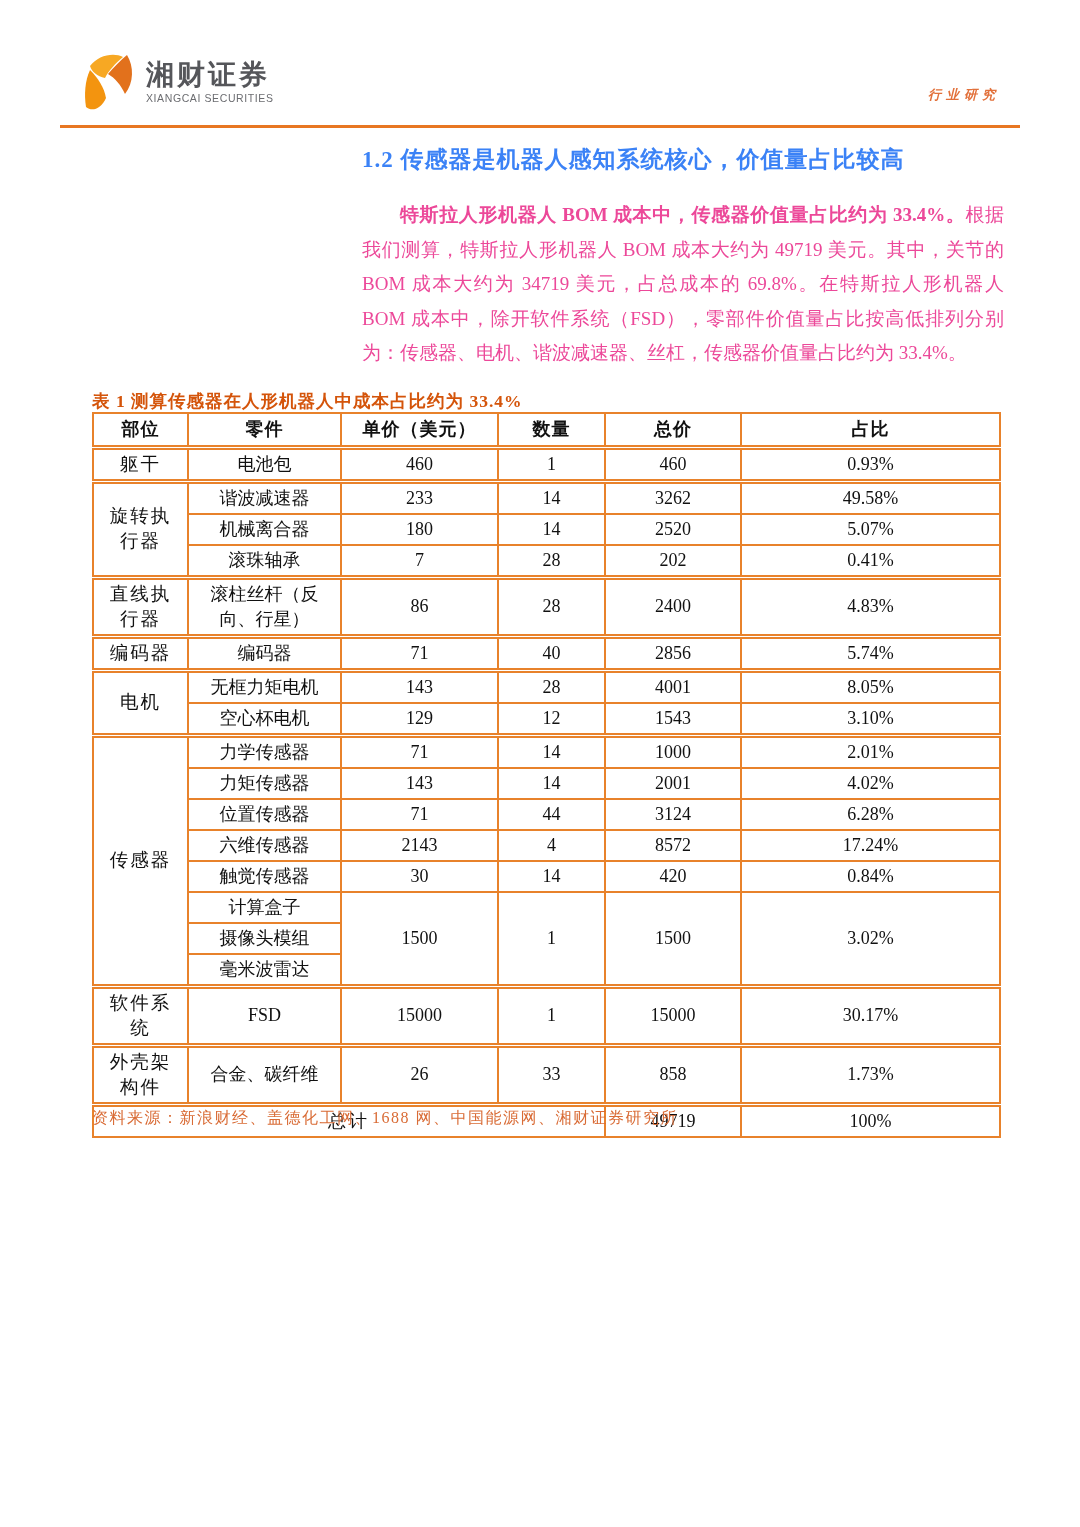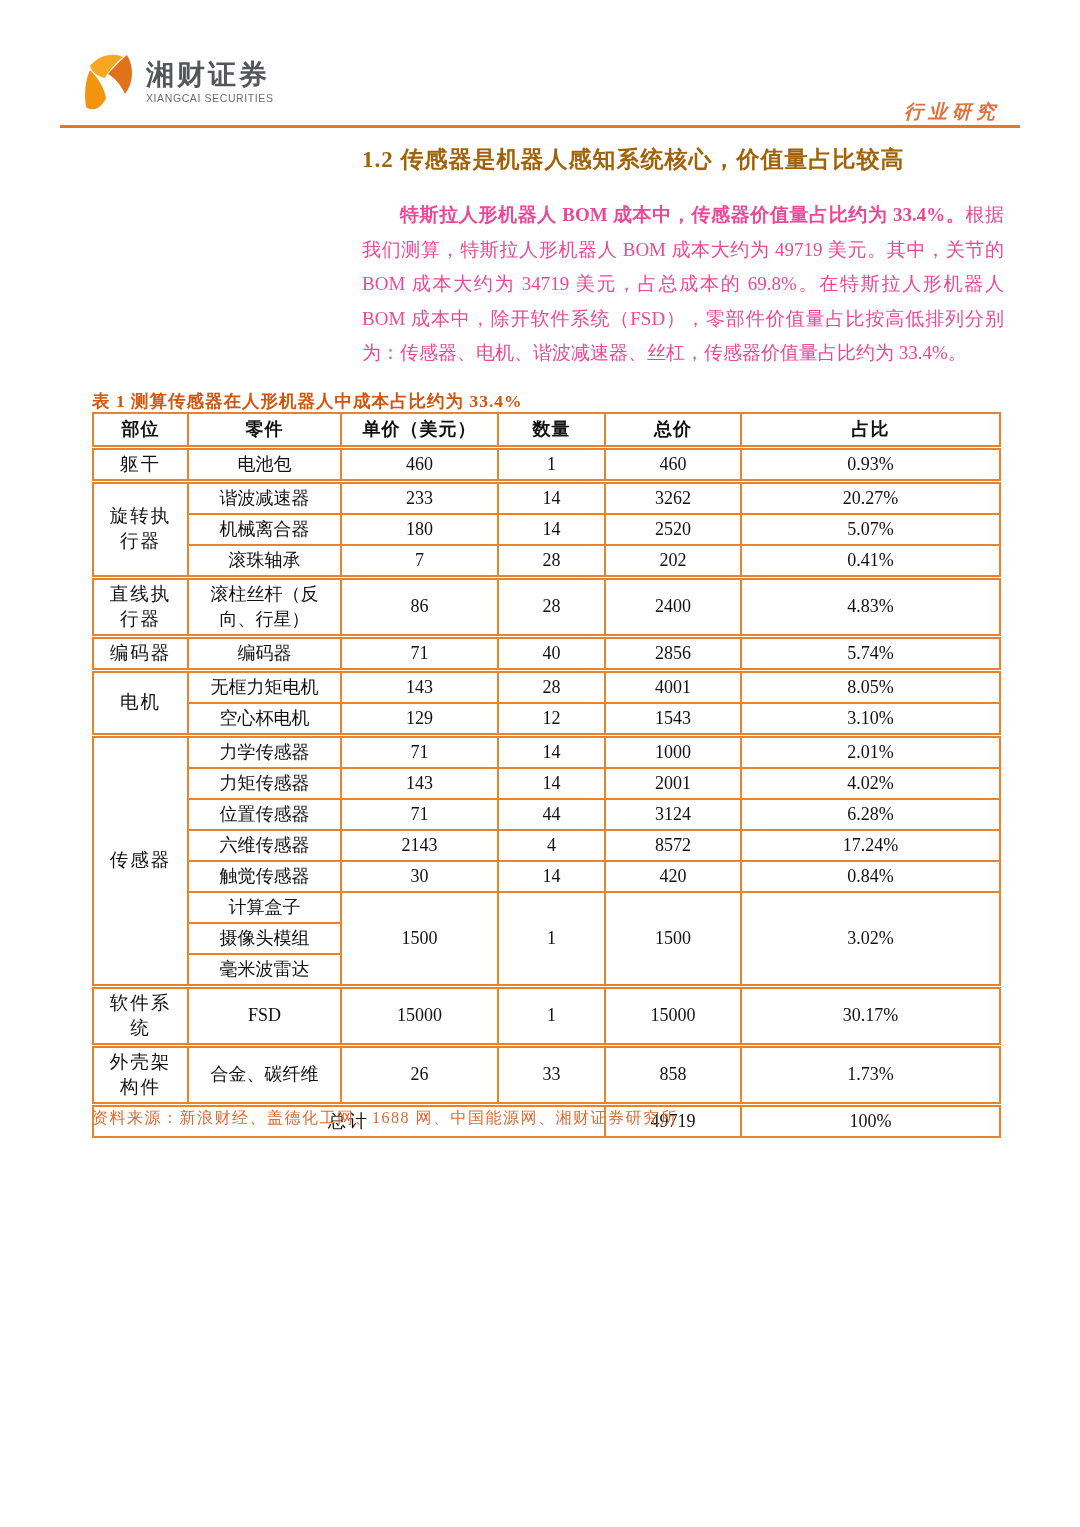--- a/index.html
+++ b/index.html
@@ -15,25 +15,25 @@
   }
   
   .logo{position:absolute;left:84px;top:52px;display:flex;align-items:flex-start;}
   .logo-icon{width:54px;height:60px;}
   .logo-text{margin-left:8px;padding-top:8px;}
   .brand-cn{font-family:"Liberation Sans","DejaVu Sans",sans-serif;font-weight:bold;
     font-size:28px;color:#55565A;letter-spacing:3px;line-height:30px;}
   .brand-en{font-family:"Liberation Sans","DejaVu Sans",sans-serif;font-size:10.5px;
     color:#6B6C70;letter-spacing:0.6px;margin-top:2px;text-align:center;}
   .header-rule{position:absolute;left:60px;top:125px;width:960px;height:3px;background:var(--accent);}
-  .category{position:absolute;right:80px;top:99px;font-size:19px;color:#E2703A;
+  .category{position:absolute;right:80px;top:86px;font-size:13px;color:#E2703A;
     letter-spacing:5px;font-style:italic;font-weight:bold;}
   
   .section-title{position:absolute;left:362px;top:144px;width:660px;
-    font-size:23px;font-weight:bold;color:#a16207;letter-spacing:1px;}
+    font-size:23px;font-weight:bold;color:#3b82f6;letter-spacing:1px;}
   .para{position:absolute;left:362px;top:198px;width:642px;
     font-size:19px;line-height:34.5px;color:#ec4899;text-align:justify;text-indent:2em;}
   .para .lead{font-weight:bold;}
   
   .table-caption{position:absolute;left:92px;top:389px;font-size:17.5px;font-weight:bold;
     color:#D4540A;letter-spacing:1px;}
   .table-wrap{position:absolute;left:92px;top:412px;}
   table{border-collapse:collapse;table-layout:fixed;width:907px;}
   th,td{border:2px solid var(--tb);text-align:center;vertical-align:middle;
     padding:2px 4px;font-size:18px;line-height:25px;height:28px;color:#111;}
@@ -111,21 +111,21 @@
             <td>1</td>
             <td>460</td>
             <td>0.93%</td>
           </tr>
           <tr class="sec">
             <td rowspan="3" class="part">旋转执行器</td>
             <td>谐波减速器</td>
             <td>233</td>
             <td>14</td>
             <td>3262</td>
-            <td>20.27%</td>
+            <td>49.58%</td>
           </tr>
           <tr>
             <td>机械离合器</td>
             <td>180</td>
             <td>14</td>
             <td>2520</td>
             <td>5.07%</td>
           </tr>
           <tr>
             <td>滚珠轴承</td>

